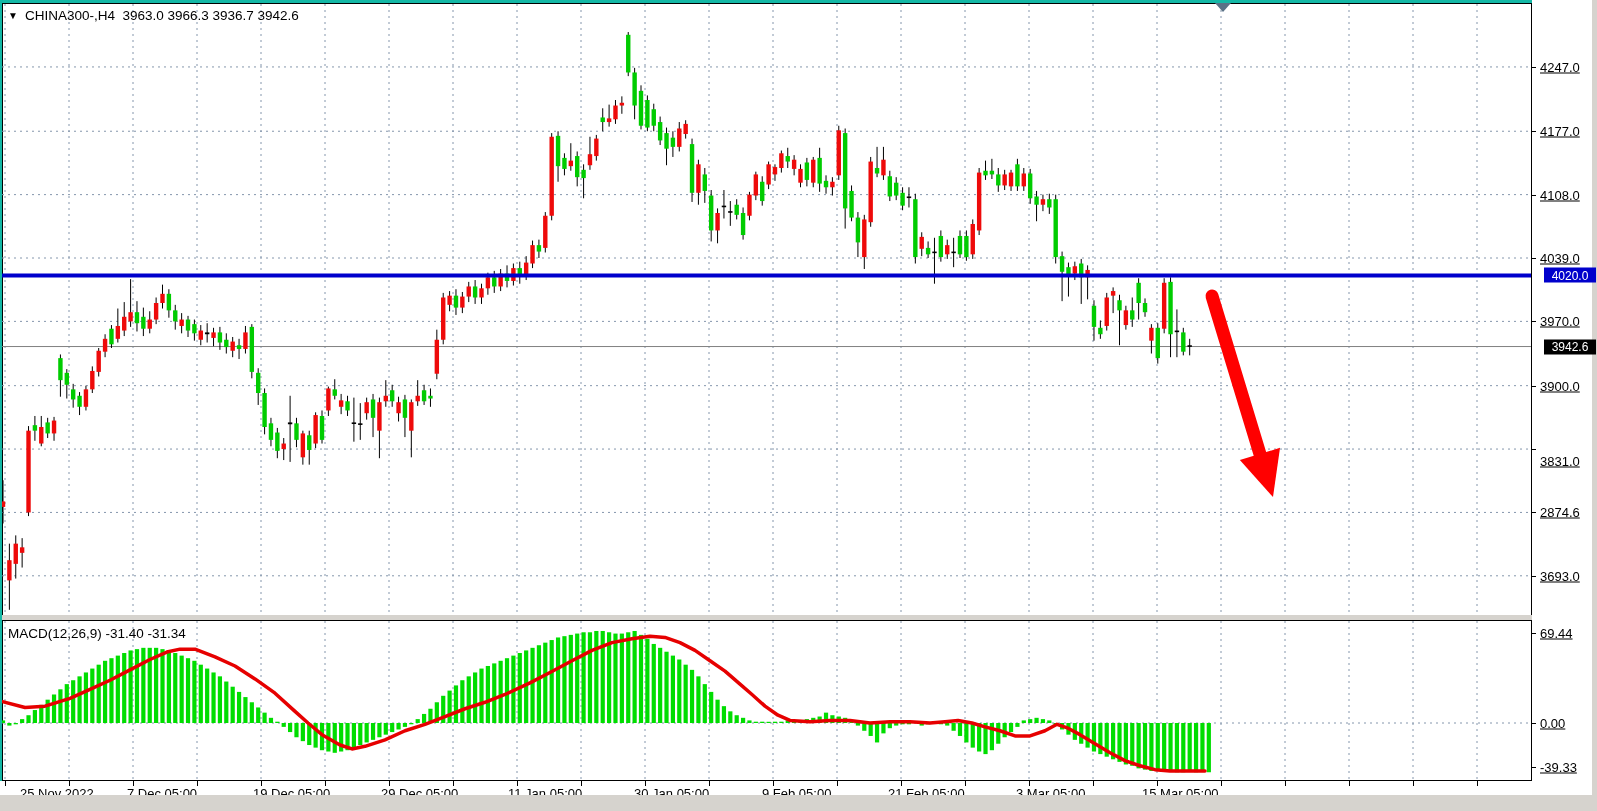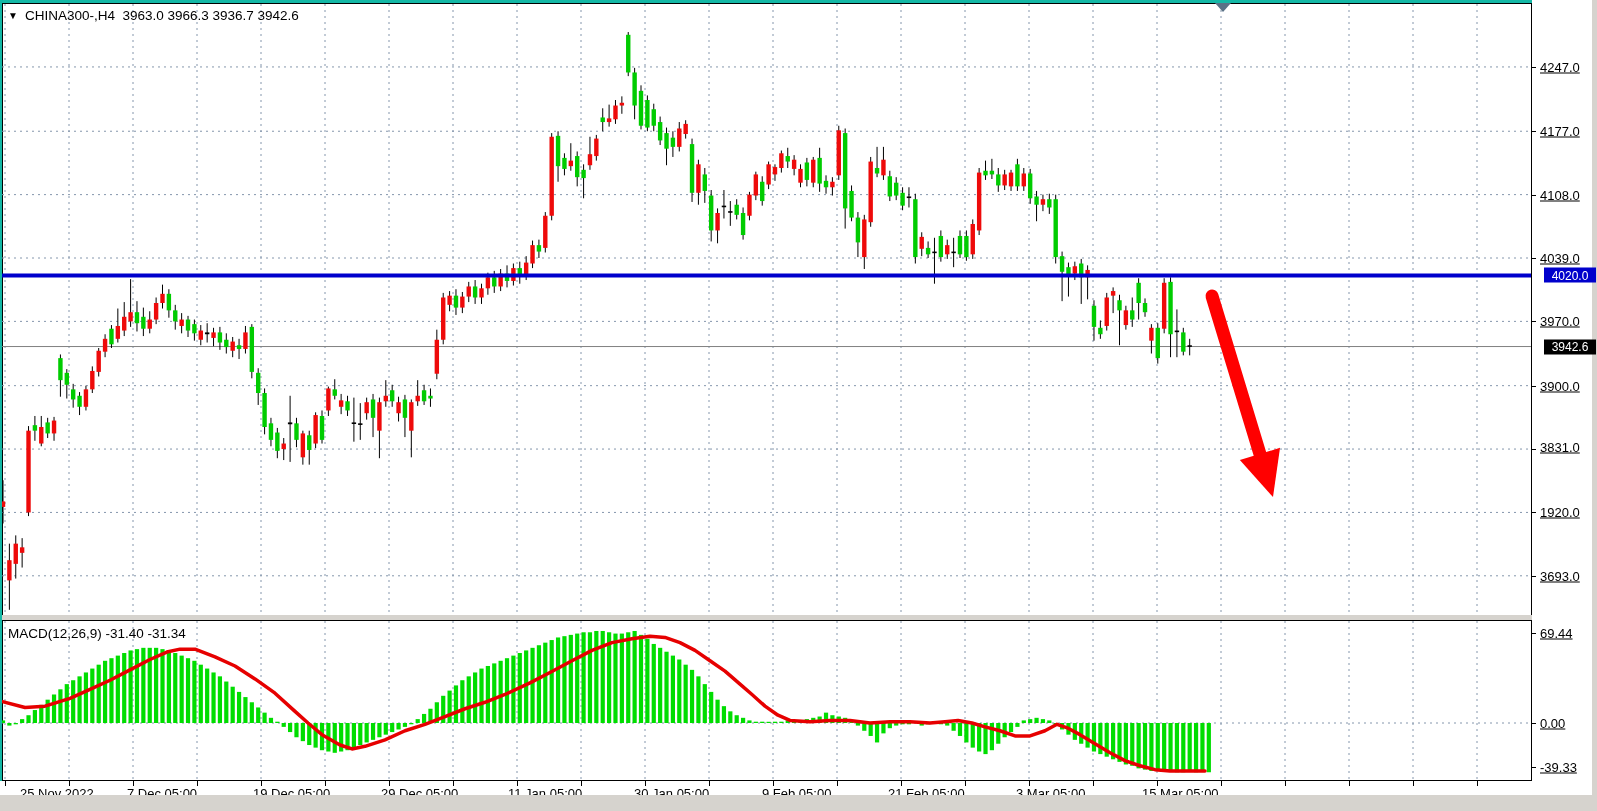--- a/index.html
+++ b/index.html
@@ -685,23 +685,23 @@
       <div class="axlabel ylab" style="top: 131.247px;">4177.0</div>
       <div class="tick-h" style="top: 131px;"></div>
       <div class="axlabel ylab" style="top: 194.624px; text-align: right;">4108.0</div>
       <div class="tick-h" style="top: 195px;"></div>
       <div class="axlabel ylab" style="top: 258px; text-align: center;">4039.0</div>
       <div class="tick-h" style="top: 258px;"></div>
       <div class="axlabel ylab" style="top: 321.377px;">3970.0</div>
       <div class="tick-h" style="top: 321px;"></div>
       <div class="axlabel ylab" style="top: 385.671px;">3900.0</div>
       <div class="tick-h" style="top: 386px;"></div>
-      <div class="axlabel ylab" style="top: 447px;">3831.0</div>
+      <div class="axlabel ylab" style="top: 461px;">3831.0</div>
       <div class="tick-h" style="top: 449px;"></div>
-      <div class="axlabel ylab" style="top: 512.424px;">1920.0</div>
+      <div class="axlabel ylab" style="top: 512.424px;">2874.6</div>
       <div class="tick-h" style="top: 512px;"></div>
       <div class="axlabel ylab" style="top: 575.801px;">3693.0</div>
       <div class="tick-h" style="top: 576px;"></div>
       <div class="axlabel ylab" style="top: 633px;">69.44</div>
       <div class="tick-h" style="top: 633px;"></div>
       <div class="axlabel ylab" style="top: 723px;">0.00</div>
       <div class="tick-h" style="top: 723px;"></div>
       <div class="axlabel ylab" style="top: 767px;">-39.33</div>
       <div class="tick-h" style="top: 767px;"></div>
       <div class="axlabel xlab" style="left: 20px;">25 Nov 2022</div>

